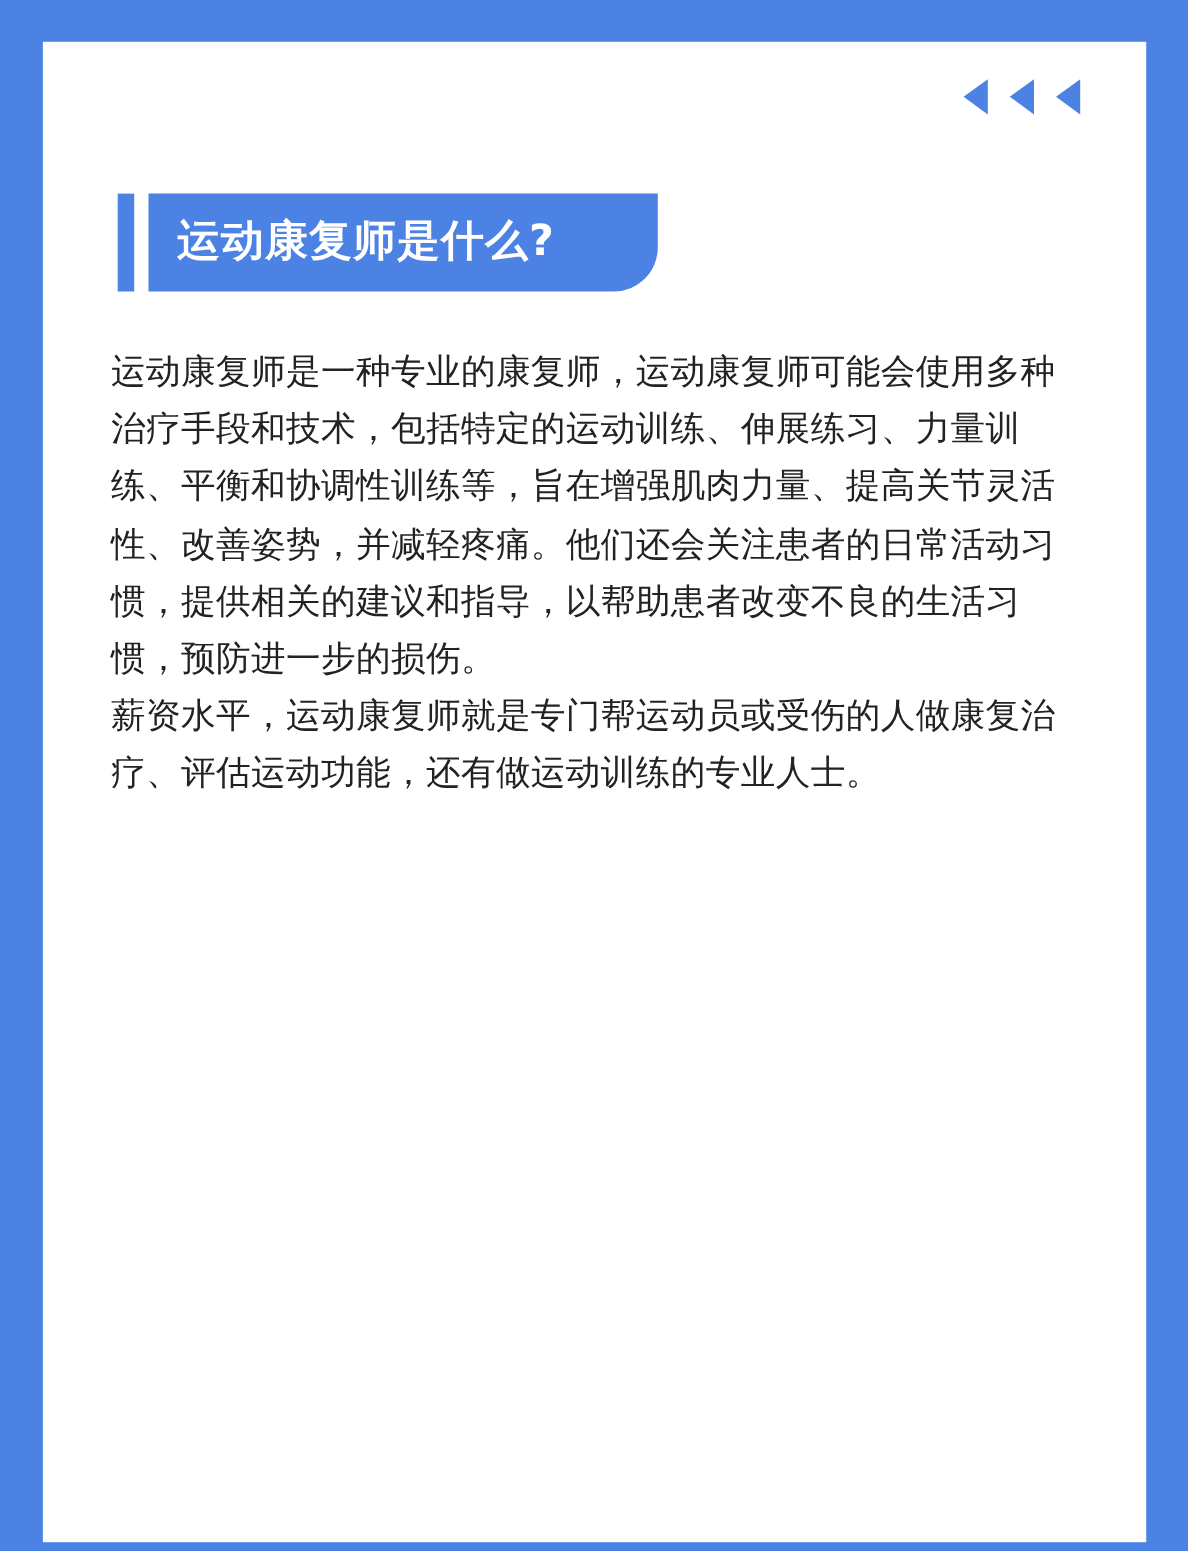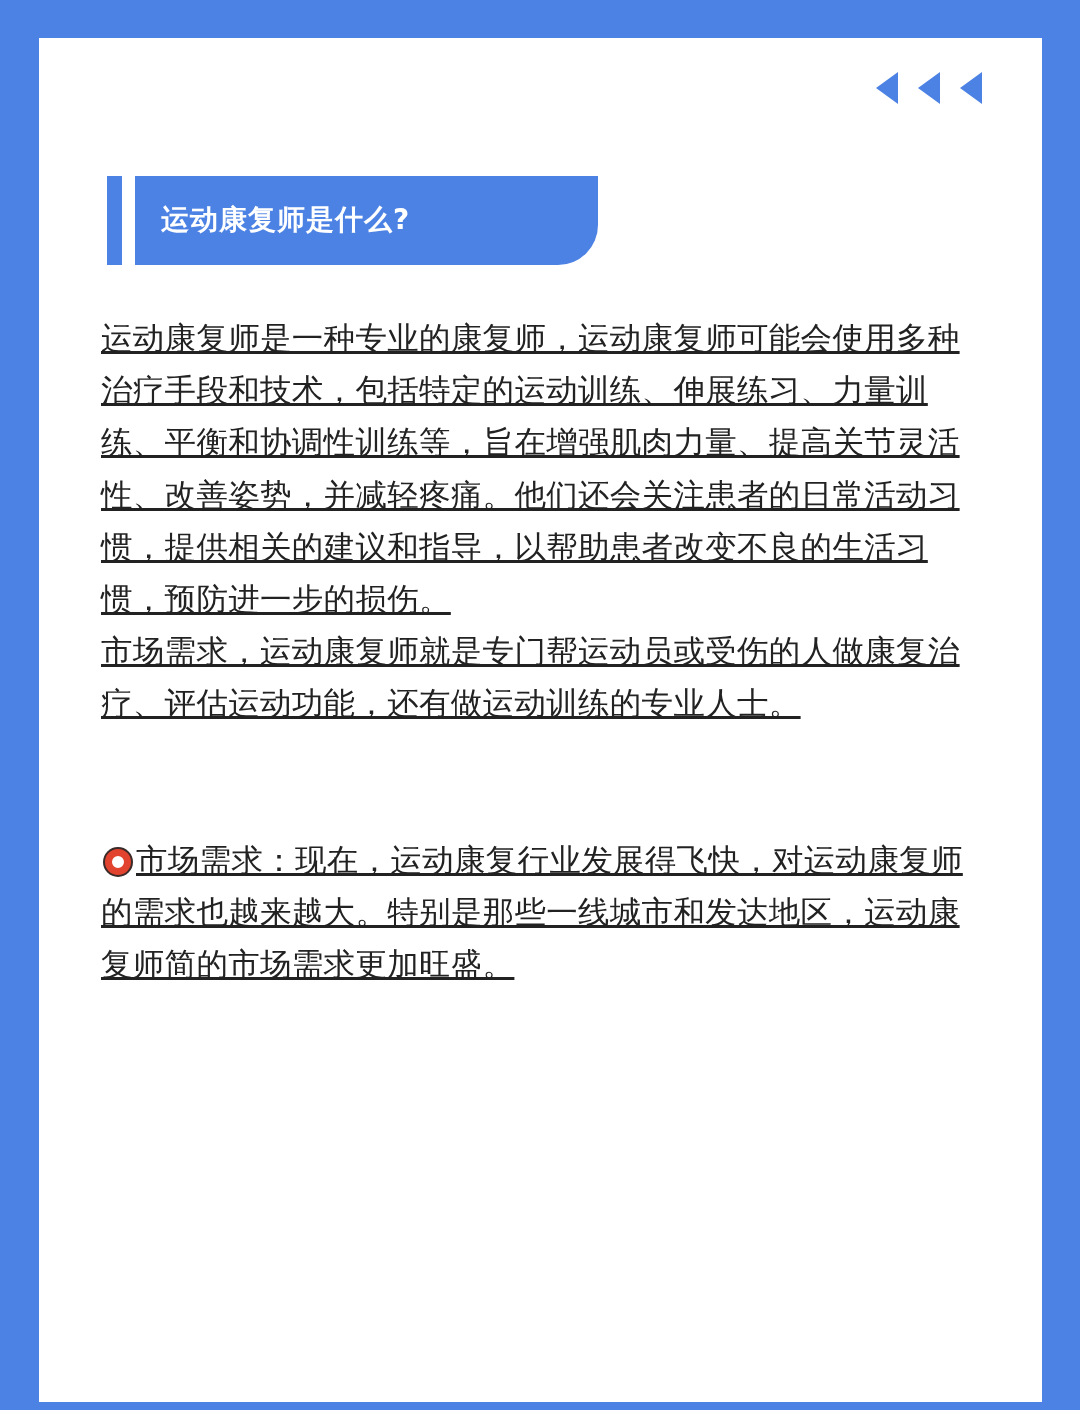--- a/index.html
+++ b/index.html
@@ -15,28 +15,28 @@
     position:absolute; top:0; width:0; height:0;
     border-top:16px solid transparent; border-bottom:16px solid transparent;
     border-right:22px solid #4c82e4;
   }
   .title-bar-accent { position:absolute; left:107px; top:176px; width:15px; height:89px; background:#4c82e4; }
   .title-box {
     position:absolute; left:135px; top:176px; width:463px; height:89px; background:#4c82e4;
     border-bottom-right-radius:40px;
   }
   .title-text {
-    position:absolute; left:26px; top:18px; color:#ffffff; font-size:28px; font-weight:bold;
+    position:absolute; left:26px; top:18px; color:#ffffff; font-size:39px; font-weight:bold;
     letter-spacing:1px; line-height:52px; white-space:nowrap;
   }
   .content {
     position:absolute; left:101px; top:312px; width:882px;
     color:#222222; font-size:31.5px; line-height:52.2px; letter-spacing:0.3px;
   }
-  .content p { margin:0;text-decoration:underline; }
+  .content p { margin:0; }
   .gap { height:52px; }
   .bullet {
     display:inline-block; width:26px; height:26px; border-radius:50%;
     background:#ffffff; border:7px solid #e2432e; box-shadow:0 0 0 2px #3a2a28;
     box-sizing:border-box; vertical-align:-4px; margin-left:4px; margin-right:5px;
   }
 </style>
 </head>
 <body>
 
@@ -48,18 +48,17 @@
   <div class="arrow" style="left:86px;"></div>
 </div>
 
 <div class="title-bar-accent"></div>
 <div class="title-box">
   <div class="title-text">运动康复师是什么?</div>
 </div>
 
 <div class="content">
   <p>运动康复师是一种专业的康复师，运动康复师可能会使用多种治疗手段和技术，包括特定的运动训练、伸展练习、力量训练、平衡和协调性训练等，旨在增强肌肉力量、提高关节灵活性、改善姿势，并减轻疼痛。他们还会关注患者的日常活动习惯，提供相关的建议和指导，以帮助患者改变不良的生活习惯，预防进一步的损伤。</p>
-  <p>市场需求，运动康复师就是专门帮运动员或受伤的人做康复治疗、评估运动功能，还有做运动训练的专业人士。</p>
+  <p>薪资水平，运动康复师就是专门帮运动员或受伤的人做康复治疗、评估运动功能，还有做运动训练的专业人士。</p>
   <div class="gap"></div>
   <div class="gap"></div>
-  <p><span class="bullet"></span><span>市场需求：现在，运动康复行业发展得飞快，对运动康复师的需求也越来越大。特别是那些一线城市和发达地区，运动康复师简的市场需求更加旺盛。</span></p>
   <div class="gap"></div>
 </div>
 
 </body></html>

